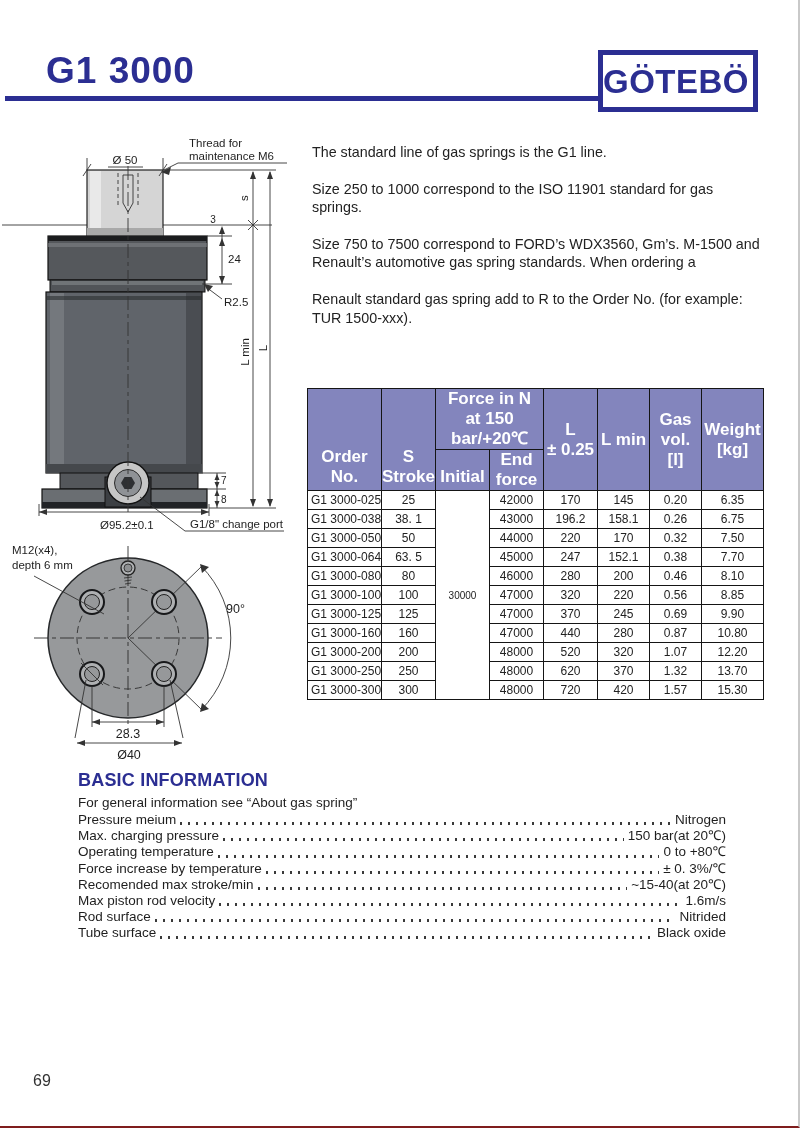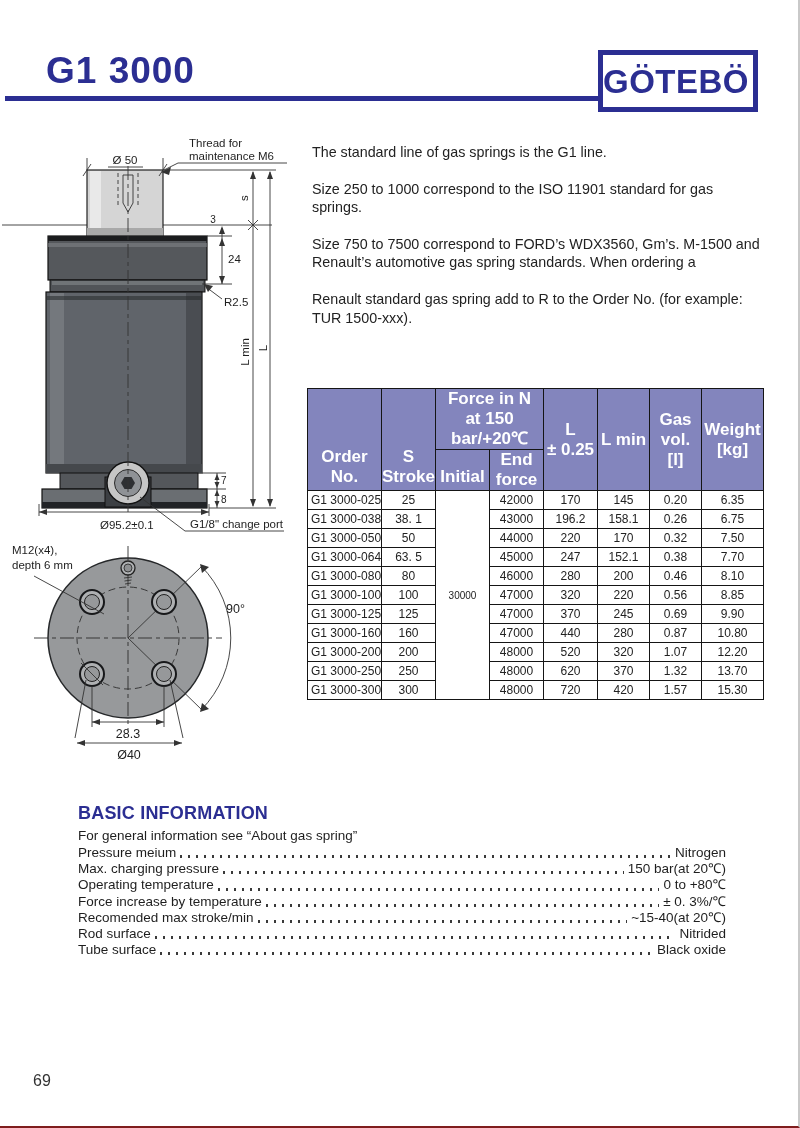--- a/index.html
+++ b/index.html
@@ -24,21 +24,21 @@
   .spec thead th{background:#8385bd;color:#fff;font-weight:bold;font-size:17px;line-height:1.18;}
   .spec thead th span{display:block;}
   .spec thead tr.h1{height:28px;}
   .spec thead tr.h2{height:34px;}
   .spec tbody tr{height:19px;}
   .spec th.vbot{vertical-align:bottom;padding-bottom:3px;}
   .spec td.order{text-align:center;padding-left:3px;font-size:12px;white-space:nowrap;}
   .spec td.initial{vertical-align:middle;font-size:10px;}
   
   .basic{position:absolute;left:78px;top:770px;width:648px;color:#1e1e1e;}
-  .basic-title{font-size:18px;font-weight:bold;color:#2b2e92;letter-spacing:.2px;margin-bottom:4px;margin-top:33px;}
+  .basic-title{font-size:18px;font-weight:bold;color:#2b2e92;letter-spacing:.2px;margin-bottom:4px;}
   .basic-intro{font-size:13.5px;margin-bottom:2px;}
   .info-line{display:flex;align-items:flex-end;font-size:13.5px;line-height:16.2px;}
   .info-line.gap{margin-top:6px;}
   .lbl,.val{white-space:nowrap;}
   .dots{flex:1;height:3px;margin:0 4px 3px 4px;
         background-image:repeating-linear-gradient(90deg,#3a3a3a 0,#3a3a3a 2px,transparent 2px,transparent 8px);}
   .pageno{position:absolute;left:33px;top:1072px;font-size:16px;color:#333;}
   
   svg{position:absolute;}
   .svg-side{left:0;top:128px;}
@@ -415,20 +415,25 @@
       <span class="lbl">Force increase by temperature</span>
       <span class="dots"></span>
       <span class="val">± 0. 3%/℃</span>
     </div>
     <div class="info-line">
       <span class="lbl">Recomended max stroke/min</span>
       <span class="dots"></span>
       <span class="val">~15-40(at 20℃)</span>
     </div>
     <div class="info-line">
+      <span class="lbl">Max piston rod velocity</span>
+      <span class="dots"></span>
+      <span class="val">1.6m/s</span>
+    </div>
+    <div class="info-line">
       <span class="lbl">Rod surface</span>
       <span class="dots"></span>
       <span class="val">Nitrided</span>
     </div>
     <div class="info-line">
       <span class="lbl">Tube surface</span>
       <span class="dots"></span>
       <span class="val">Black oxide</span>
     </div>
   </div>

